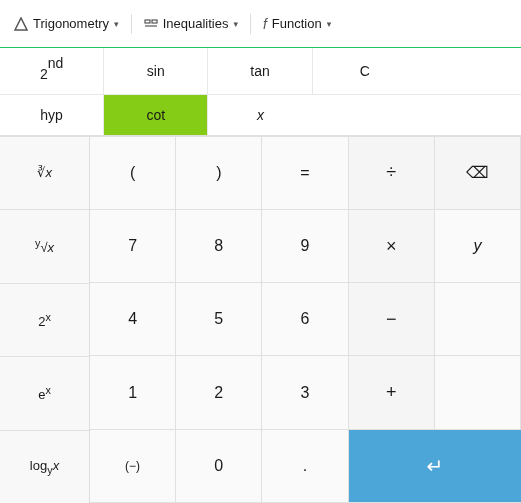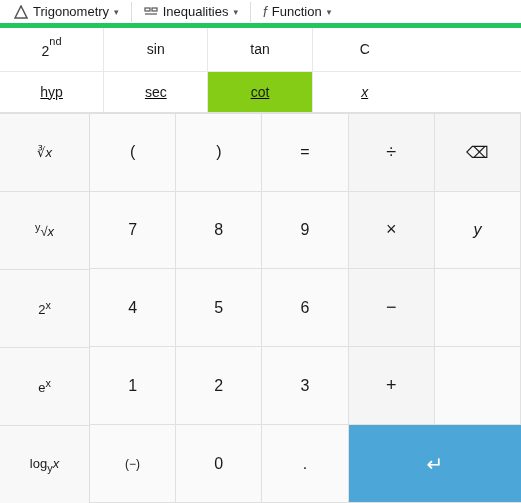--- a/index.html
+++ b/index.html
@@ -22,22 +22,22 @@
       background: #f0f0f0;
       display: flex;
       flex-direction: column;
     }
 
     
     .menu-bar {
       display: flex;
       align-items: center;
       background: #ffffff;
-      border-bottom: 5px solid #22c55e;
-      height: 28px;
+      border-bottom: 1px solid #22c55e;
+      height: 48px;
       padding: 0 4px;
     }
 
     .menu-item {
       display: flex;
       align-items: center;
       padding: 6px 10px;
       font-size: 13px;
       color: #1a1a1a;
       cursor: pointer;
@@ -65,21 +65,20 @@
     }
 
     .trig-row {
       display: grid;
       grid-template-columns: repeat(5, 1fr);
       border-bottom: 1px solid #e8e8e8;
     }
 
     .trig-row:last-child {
       border-bottom: none;
-      text-decoration: underline;
     }
 
     .trig-btn {
       padding: 12px 8px;
       text-align: center;
       font-size: 14px;
       color: #1a1a1a;
       cursor: pointer;
       border: none;
       background: transparent;
@@ -89,21 +88,21 @@
 
     .trig-btn:last-child {
       border-right: none;
     }
 
     .trig-btn.active {
       background: #84cc16;
     }
 
     .trig-btn sup {
-      font-size: 11px;
+      font-size: 14px;
       position: relative;
       top: -5px;
     }
 
     
     .calc-body {
       display: flex;
       flex: 1;
     }
 
@@ -225,23 +224,20 @@
       </button>
       <button class="trig-btn">
         <span>C</span>
       </button>
     </div>
 
     <div class="trig-row">
       <button class="trig-btn">
         <span>hyp</span>
       </button>
-      <button class="trig-btn">
-        <span>sec</span>
-      </button>
       <button class="trig-btn active">
         <span>cot</span>
       </button>
       <button class="trig-btn">
         <span style="font-style:italic;">x</span>
       </button>
     </div>
   </div>
 
   <div class="calc-body">

